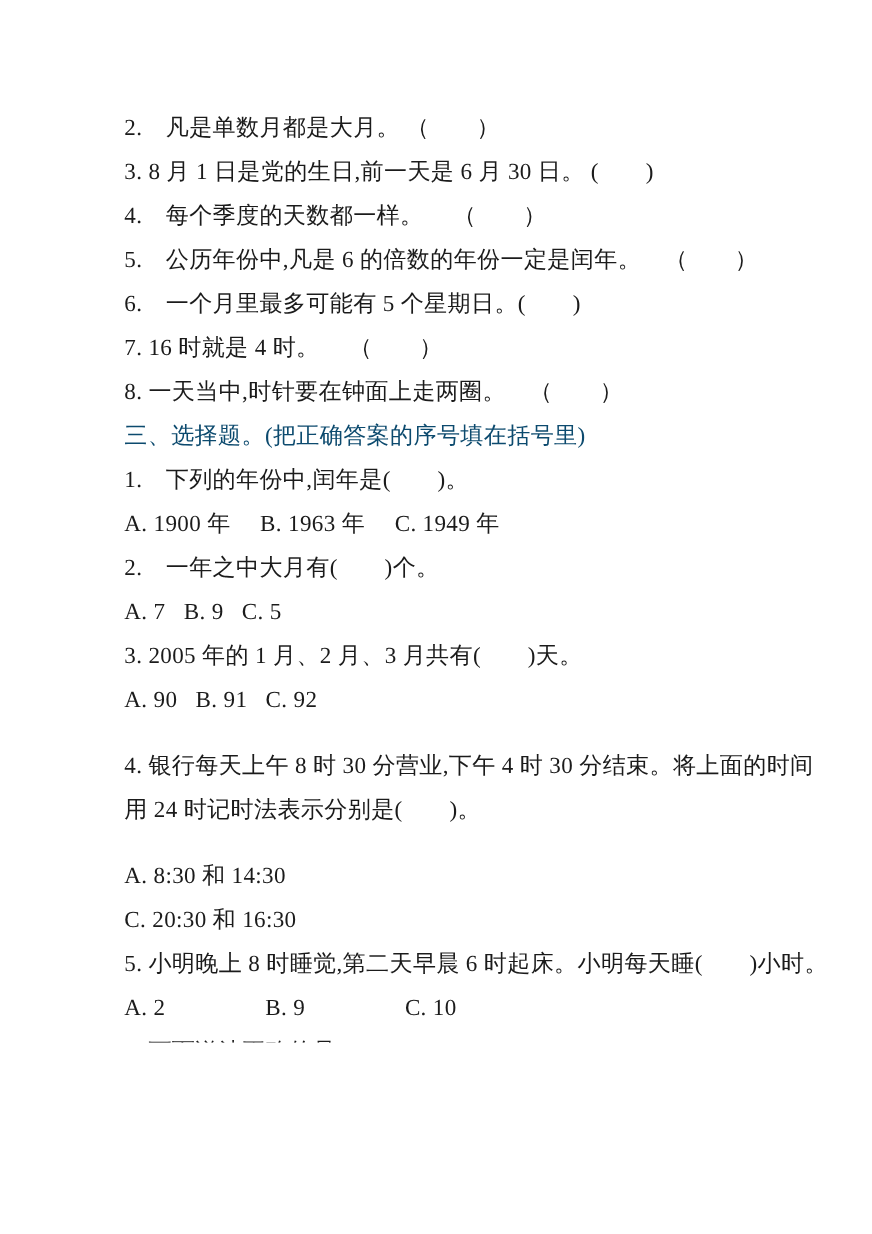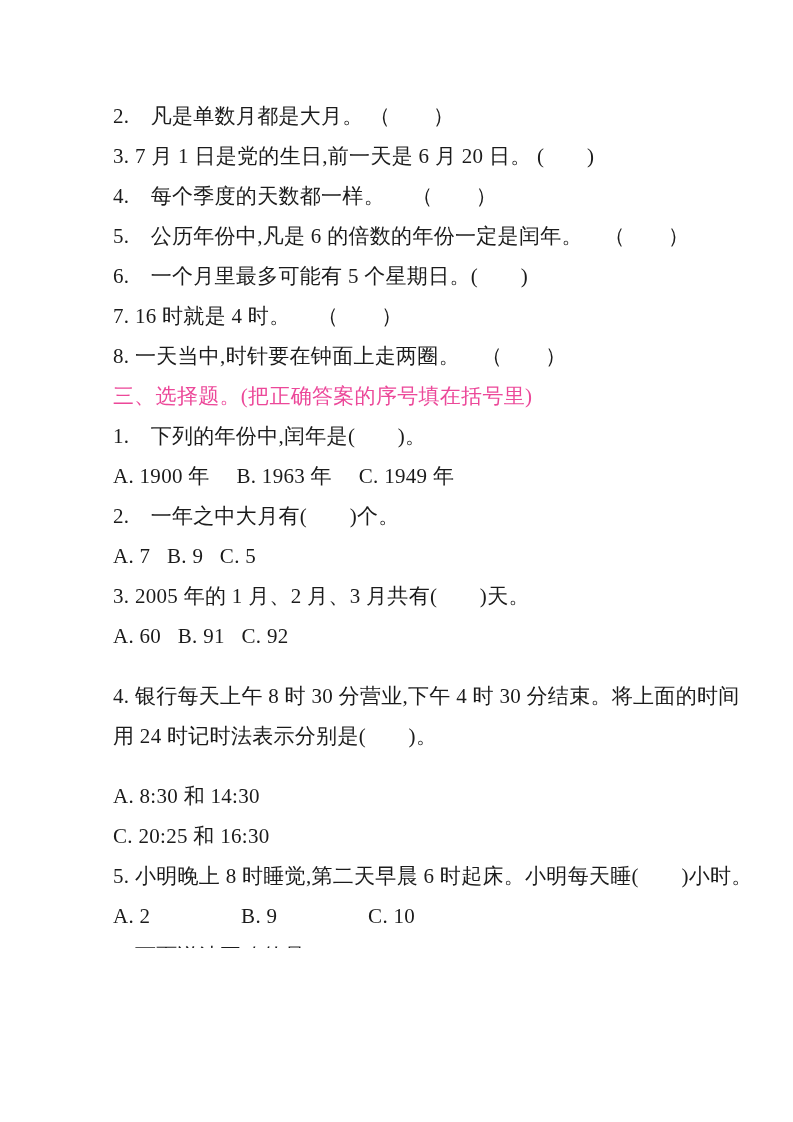--- a/index.html
+++ b/index.html
@@ -27,57 +27,57 @@
     white-space: pre;
     letter-spacing: 0.3px;
   }
   
   .line.q {
     font-weight: 500;
   }
   
   .line.section-head {
     font-weight: 400;
-    color: #ec4899;
+    color: #0c4a6e;
   }
   .gap-lg { }
   .gap-sm { margin-top: 20px; }
 </style>
 </head>
 <body>
 
 <div class="page">
   <div class="content">
 
     <div>
       <div class="line q">2.　凡是单数月都是大月。 （　　）</div>
-      <div class="line q">3. 7 月 1 日是党的生日,前一天是 6 月 20 日。 (　　)</div>
+      <div class="line q">3. 8 月 1 日是党的生日,前一天是 6 月 30 日。 (　　)</div>
       <div class="line q">4.　每个季度的天数都一样。　 （　　）</div>
       <div class="line q">5.　公历年份中,凡是 6 的倍数的年份一定是闰年。　（　　）</div>
       <div class="line q">6.　一个月里最多可能有 5 个星期日。(　　)</div>
       <div class="line q">7. 16 时就是 4 时。　 （　　）</div>
       <div class="line q">8. 一天当中,时针要在钟面上走两圈。　（　　）</div>
     </div>
 
     <div>
       <div class="line section-head">三、选择题。(把正确答案的序号填在括号里)</div>
 
       <div class="line q gap-lg">1.　下列的年份中,闰年是(　　)。</div>
       <div class="line">A. 1900 年　 B. 1963 年　 C. 1949 年</div>
 
       <div class="line q">2.　一年之中大月有(　　)个。</div>
       <div class="line">A. 7   B. 9   C. 5</div>
 
       <div class="line q">3. 2005 年的 1 月、2 月、3 月共有(　　)天。</div>
-      <div class="line">A. 60   B. 91   C. 92</div>
+      <div class="line">A. 90   B. 91   C. 92</div>
 
       <div class="line q gap-sm">4. 银行每天上午 8 时 30 分营业,下午 4 时 30 分结束。将上面的时间</div>
       <div class="line q">用 24 时记时法表示分别是(　　)。</div>
       <div class="line gap-sm">A. 8:30 和 14:30</div>
-      <div class="line">C. 20:25 和 16:30</div>
+      <div class="line">C. 20:30 和 16:30</div>
 
       <div class="line q">5. 小明晚上 8 时睡觉,第二天早晨 6 时起床。小明每天睡(　　)小时。</div>
       <div class="line">A. 2　　　　 B. 9　　　　 C. 10</div>
 
       <div class="line q">6. 下面说法正确的是(　　)。</div>
     </div>
 
   </div>
 </div>
 

